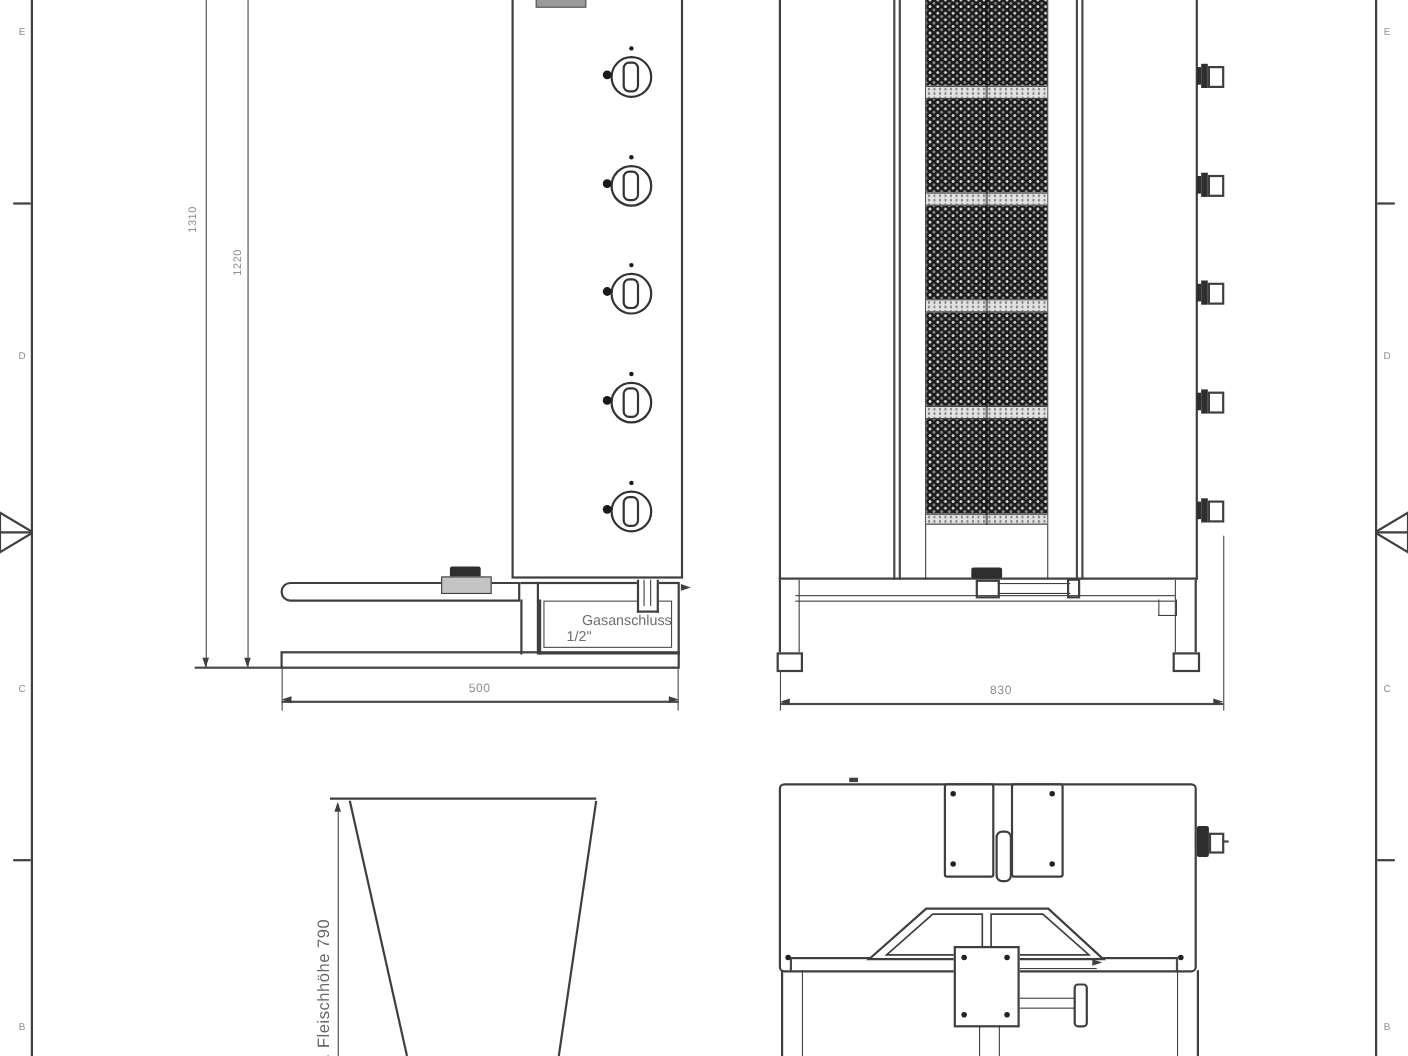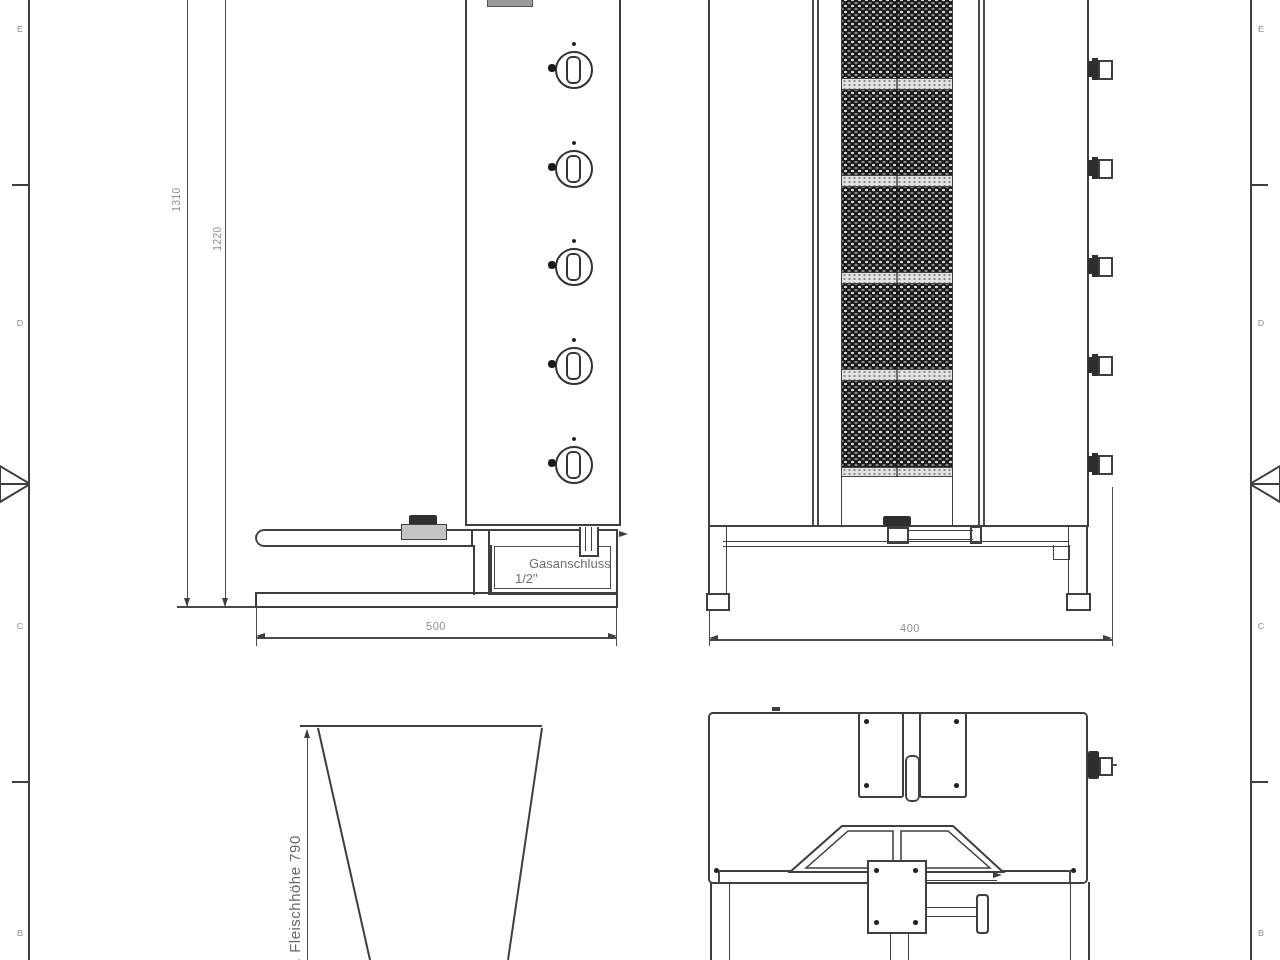--- a/index.html
+++ b/index.html
@@ -181,21 +181,21 @@
     <div class="abs" style="left:1088px;top:456px;width:4px;height:16px;background:#2e2e2e;"></div>
     <div class="abs" style="left:1092px;top:453px;width:6px;height:22px;background:#2e2e2e;"></div>
     <div class="out" style="left:1098px;top:455px;width:11px;height:16px;"></div>
   </div>
 
   <div class="thin" style="left:709px;top:610px;width:1px;height:36px;"></div>
   <div class="thin" style="left:1112px;top:487px;width:1px;height:159px;"></div>
   <div class="thin" style="left:709px;top:639px;width:403px;height:1.5px;"></div>
   <div class="arr arr-left" style="left:709px;top:635px;"></div>
   <div class="arr arr-right" style="left:1103px;top:635px;"></div>
-  <div class="dimtxt" style="left:890px;top:622px;width:40px;">400</div>
+  <div class="dimtxt" style="left:890px;top:622px;width:40px;">830</div>
 
   <div class="out" style="left:708px;top:712px;width:376px;height:168px;border-radius:5px;"></div>
   <div class="line" style="left:772px;top:707px;width:8px;height:4px;"></div>
   <div class="line" style="left:718px;top:870px;width:352px;height:1.5px;"></div>
   <div class="thin" style="left:718px;top:870px;width:1.5px;height:13px;"></div>
   <div class="thin" style="left:1069px;top:870px;width:1.5px;height:13px;"></div>
   <div class="screw" style="left:714px;top:868px;"></div>
   <div class="screw" style="left:1071px;top:868px;"></div>
 
   <div class="outw" style="left:858px;top:712px;width:42px;height:82px;border-radius:3px;"></div>

